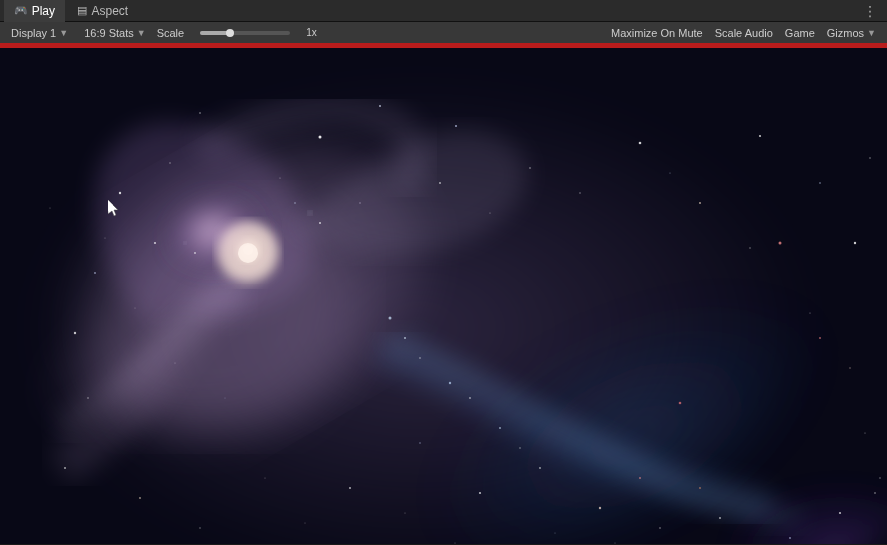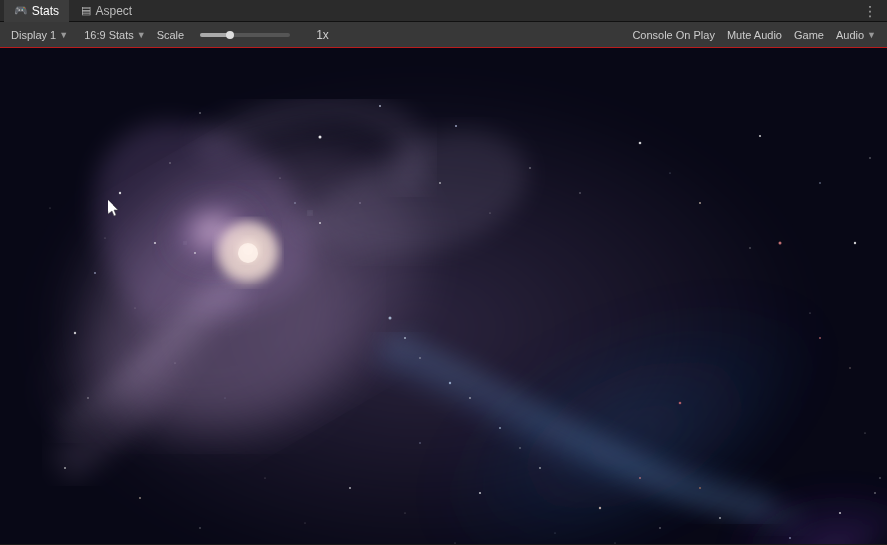--- a/index.html
+++ b/index.html
@@ -58,21 +58,21 @@
     }
 
     
     .toolbar {
       display: flex;
       align-items: center;
       background: #383838;
       height: 26px;
       padding: 0 6px;
       gap: 6px;
-      border-bottom: 1px solid #b91c1c;
+      border-bottom: 5px solid #b91c1c;
     }
     .toolbar-item {
       display: flex;
       align-items: center;
       gap: 3px;
       cursor: pointer;
       padding: 2px 5px;
       border-radius: 2px;
       color: #ccc;
       font-size: 11px;
@@ -112,24 +112,23 @@
       position: absolute;
       top: 50%;
       left: 30px;
       transform: translate(-50%, -50%);
       width: 8px;
       height: 8px;
       background: #ddd;
       border-radius: 50%;
     }
     .scale-value {
-      font-size: 12px;
+      font-size: 10px;
       color: #ccc;
       min-width: 18px;
-      margin-left: 10px;
     }
     .toolbar-right {
       display: flex;
       align-items: center;
       gap: 2px;
     }
 
     
     .game-view {
       width: 887px;
@@ -180,21 +179,21 @@
       height: 100%;
     }
   </style>
 </head>
 <body>
 
 <div class="tab-bar">
   <div class="tab-bar-left">
     <div class="tab active">
       <span class="tab-icon">🎮</span>
-      <span>Stats</span>
+      <span>Play</span>
     </div>
     <div class="tab">
       <span class="tab-icon">▤</span>
       <span>Aspect</span>
     </div>
   </div>
   <div class="tab-bar-right">
     <span class="more-btn">⋮</span>
   </div>
 </div>
@@ -212,30 +211,30 @@
     <span class="scale-label">Scale</span>
     <div class="scale-bar-container">
       <div class="scale-bar-fill"></div>
       <div class="scale-dot"></div>
     </div>
     <span class="scale-value">1x</span>
   </div>
   <div class="toolbar-separator"></div>
   <div class="toolbar-right">
     <div class="toolbar-item">
-      <span>Console On Play</span>
+      <span>Maximize On Mute</span>
     </div>
     <div class="toolbar-item">
-      <span>Mute Audio</span>
+      <span>Scale Audio</span>
     </div>
     <div class="toolbar-item">
       <span>Game</span>
     </div>
     <div class="toolbar-item">
-      <span>Audio</span>
+      <span>Gizmos</span>
       <span class="dropdown-arrow">▼</span>
     </div>
   </div>
 </div>
 
 <div class="game-view">
 
   <div class="galaxy-bg"></div>
 
   <svg class="galaxy-svg" viewBox="0 0 887 496" xmlns="http://www.w3.org/2000/svg">

